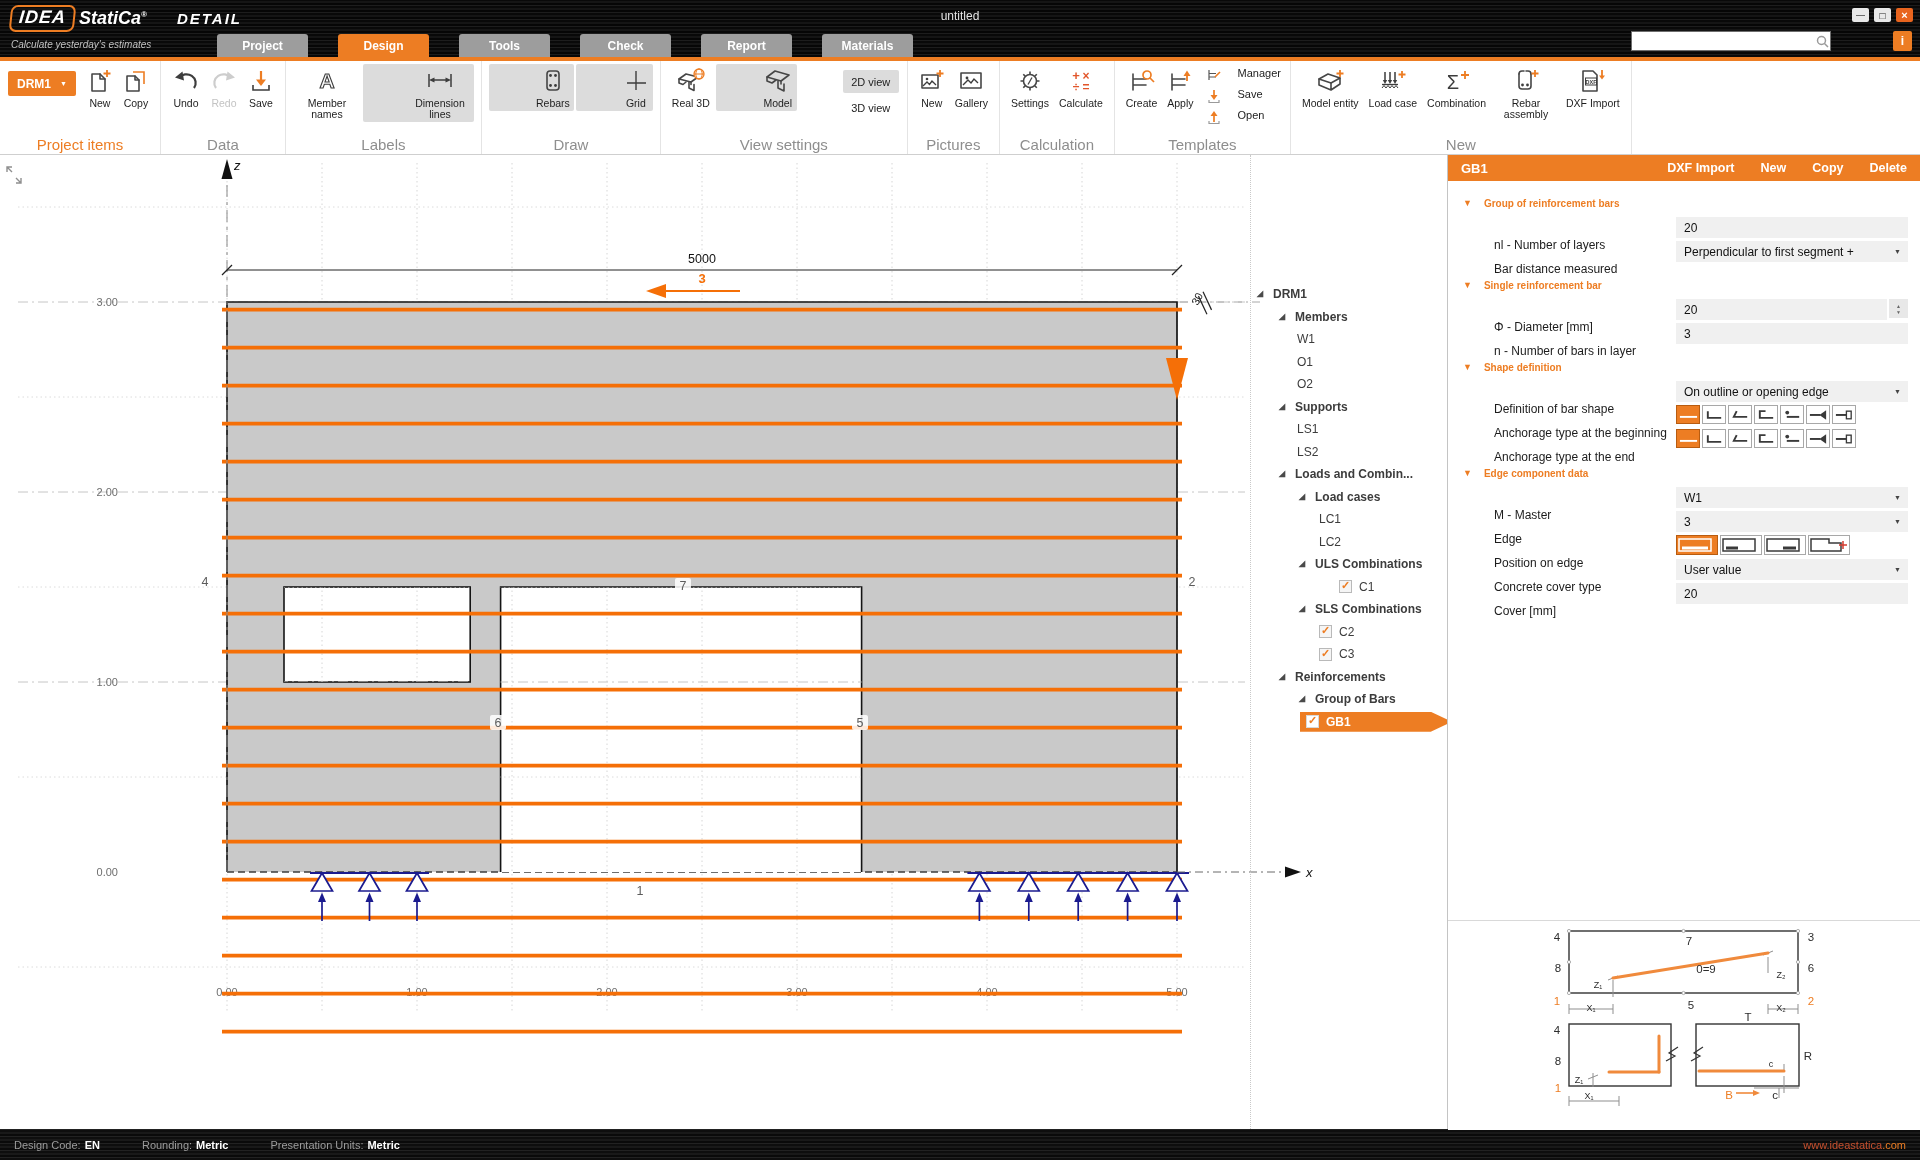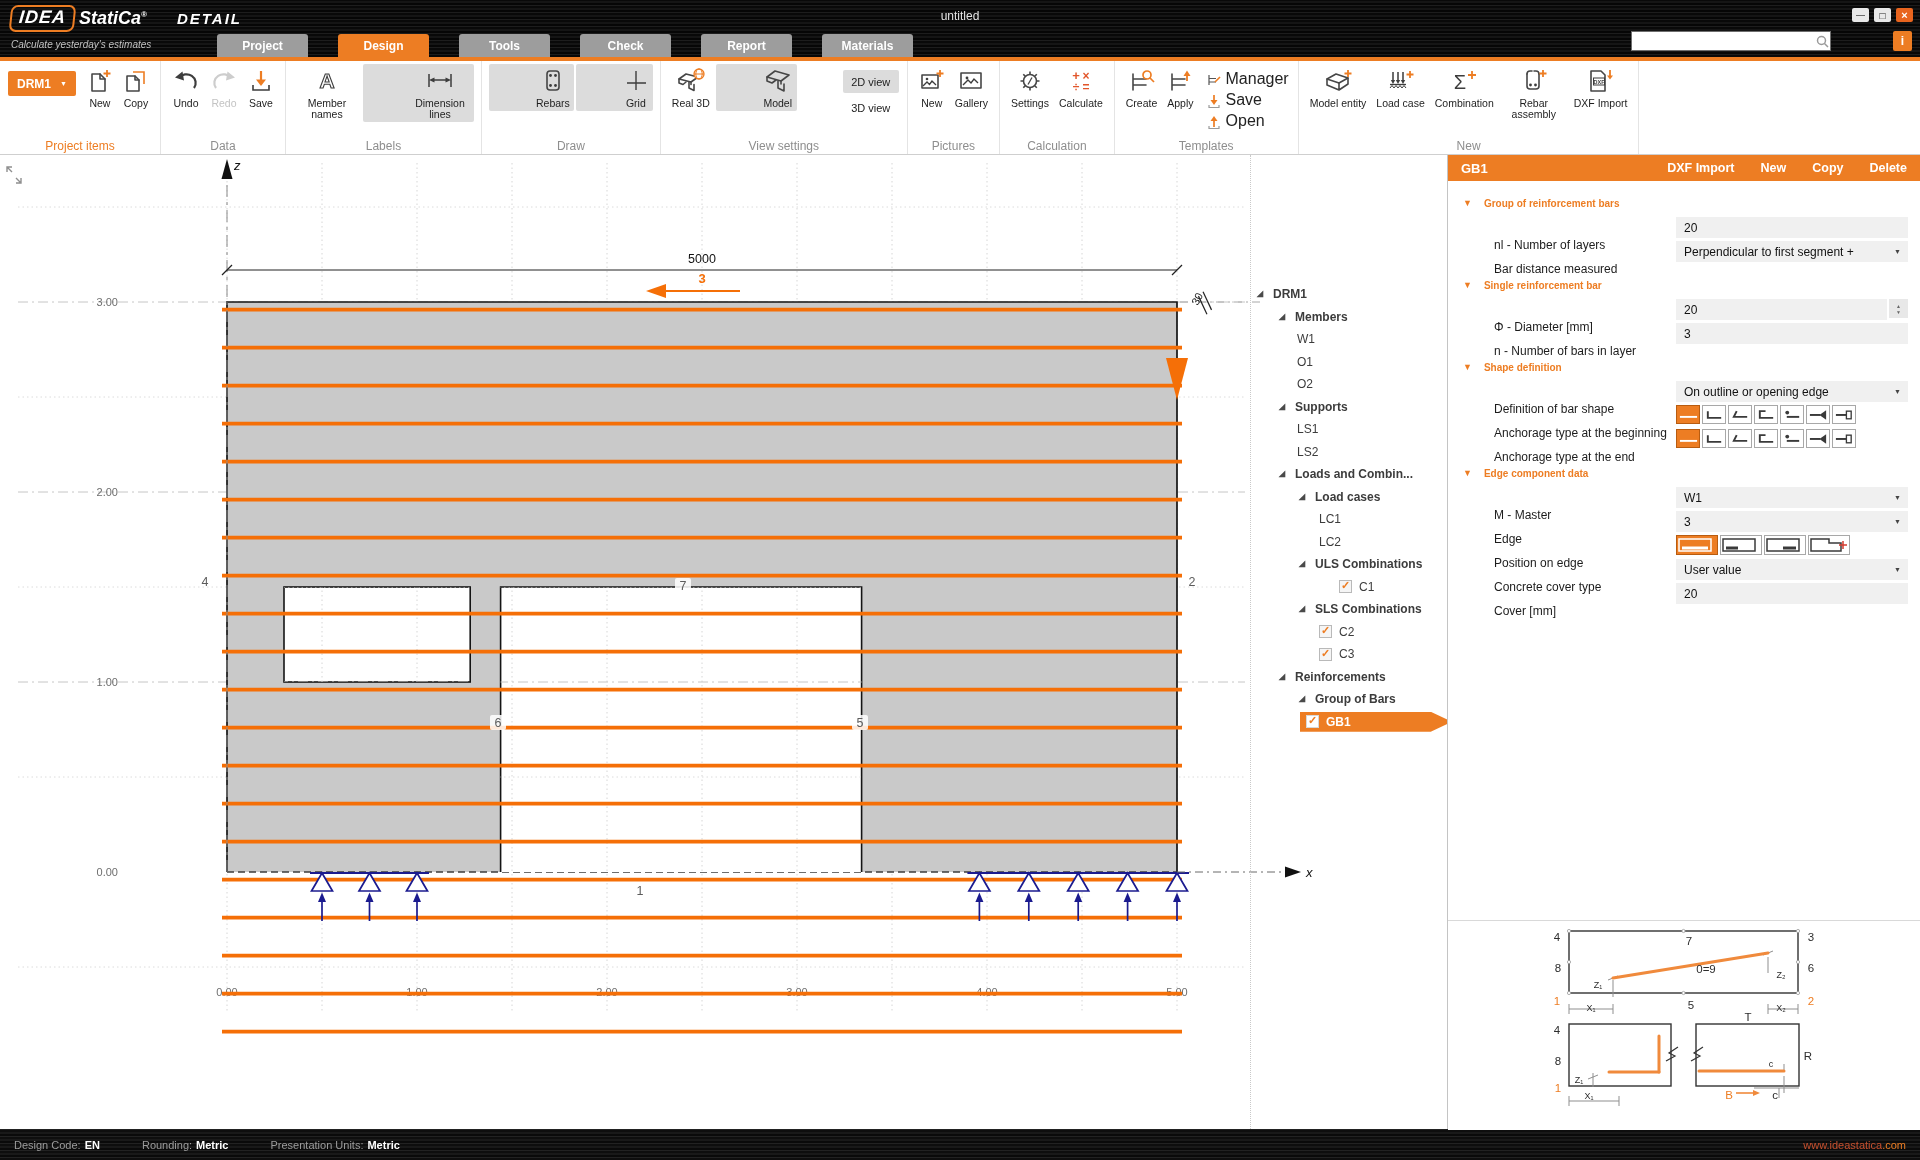--- a/index.html
+++ b/index.html
@@ -25,35 +25,35 @@
   .search input{flex:1;border:none;outline:none;height:16px;font-size:11px;padding:0 4px;background:transparent;}
   .infobtn{position:absolute;left:1893px;top:31px;width:19px;height:20px;background:#ED7D23;color:#fff;
     font-weight:bold;font-size:12px;text-align:center;line-height:20px;border-radius:2px;}
   .tabs{position:absolute;left:217px;bottom:0;display:flex;gap:30px;}
   .tab{width:91px;height:23px;background:#9D9D9D;color:#fff;font-weight:bold;font-size:12px;display:flex;
     align-items:center;justify-content:center;border-radius:3px 3px 0 0;cursor:default;}
   .tab.active{background:#ED7D23;}
   
   .ribbon{height:93px;background:#fff;border-bottom:1px solid #cfcfcf;display:flex;align-items:stretch;}
   .rb-group{position:relative;display:flex;align-items:flex-start;padding:3px 6px 15px;border-right:1px solid #e4e4e4;}
-  .rb-label{position:absolute;bottom:1px;left:0;right:0;text-align:center;font-size:12px;color:#8e8e8e;white-space:nowrap;}
+  .rb-label{position:absolute;bottom:1px;left:0;right:0;text-align:center;font-size:15px;color:#8e8e8e;white-space:nowrap;}
   .rb-label.accent{color:#ED7D23;}
   .rb-btn{display:flex;flex-direction:column;align-items:center;padding:2px 4px;margin:0 1px;border-radius:2px;cursor:default;}
   .rb-btn.active{background:#dcdcdc;padding-left:47px;}
   .rb-btn .ic{height:30px;display:flex;align-items:center;justify-content:center;}
   .rb-btn .lb{font-size:10.5px;color:#1e1e1e;text-align:center;line-height:11px;max-width:60px;margin-top:2px;}
   .rb-btn.disabled .lb{color:#c3c3c3;}
   .drm-select{background:#ED7D23;color:#fff;font-size:12px;font-weight:bold;height:25px;margin:7px 6px 0 2px;
     padding:0 9px;display:flex;align-items:center;gap:9px;border-radius:2px;cursor:default;}
   .drm-select .caret{font-size:7px;}
   .stack{display:flex;flex-direction:column;gap:3px;margin:6px 2px 0;}
   .sbtn{width:56px;height:23px;font-size:11px;color:#222;display:flex;align-items:center;justify-content:center;border-radius:2px;cursor:default;margin-left:43px;}
   .sbtn.active{background:#dcdcdc;}
   .minis{display:flex;flex-direction:column;margin:3px 0 0 4px;}
-  .mini{display:flex;align-items:flex-end;gap:4px;height:21px;font-size:16px;color:#222;padding:0 3px;cursor:default;}
+  .mini{display:flex;align-items:flex-start;gap:16px;height:21px;font-size:11px;color:#222;padding:0 3px;cursor:default;}
   
   .mid{position:relative;height:974px;background:#fff;}
   .canvas{position:absolute;left:0;top:0;width:1447px;height:974px;}
   .tree-divider{position:absolute;left:1250px;top:0;height:974px;border-left:1px dotted #c9c9c9;}
   .tree{position:absolute;left:1255px;top:128px;width:198px;}
   .trow{position:relative;height:22.5px;display:flex;align-items:center;font-size:12px;color:#3c3c3c;cursor:default;}
   .trow.bold{font-weight:bold;}
   .texp{position:absolute;font-size:8px;color:#4a4a4a;top:6px;}
   .tcheck{width:13px;height:13px;background:#f5f5f5;border:1px solid #b9b9b9;margin-right:7px;position:relative;box-sizing:border-box;flex:none;}
   .tcheck:after{content:"✓";color:#ED7D23;font-weight:bold;font-size:11px;position:absolute;left:1px;top:-2px;}

